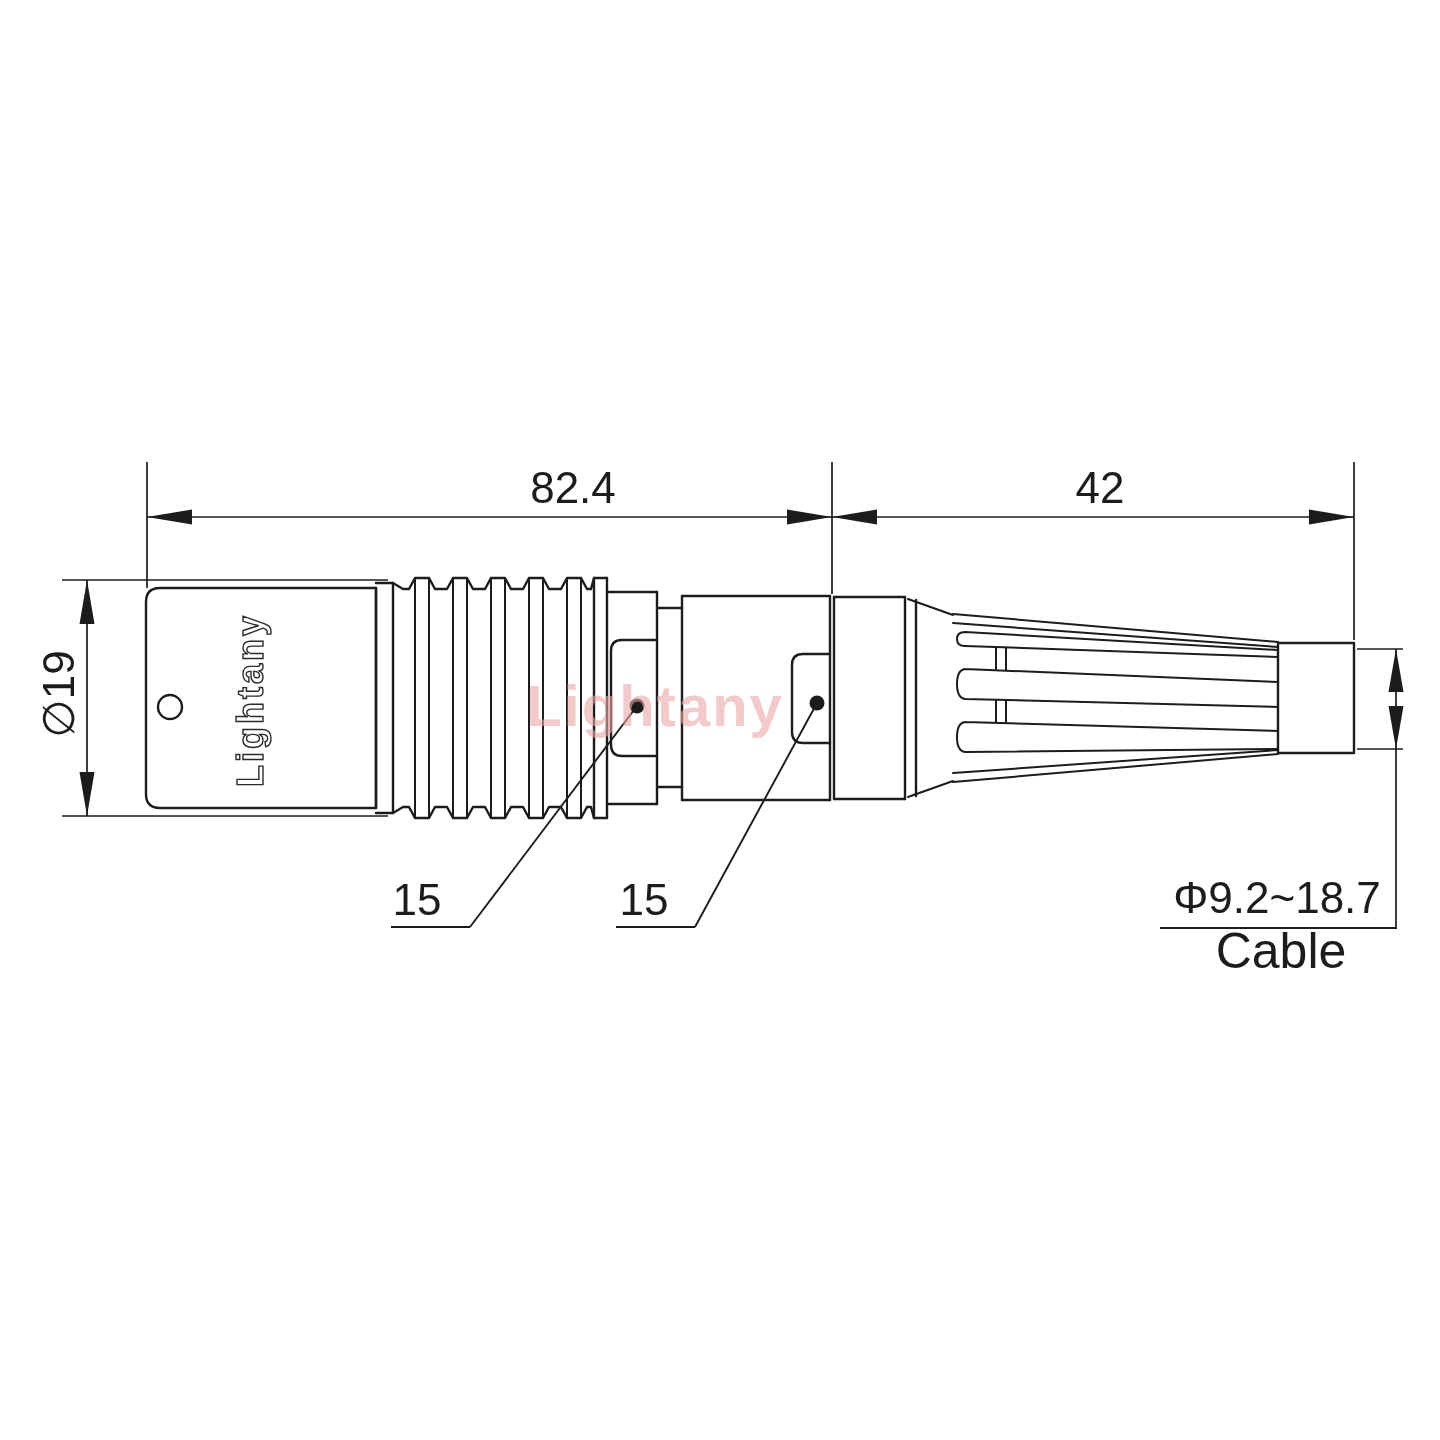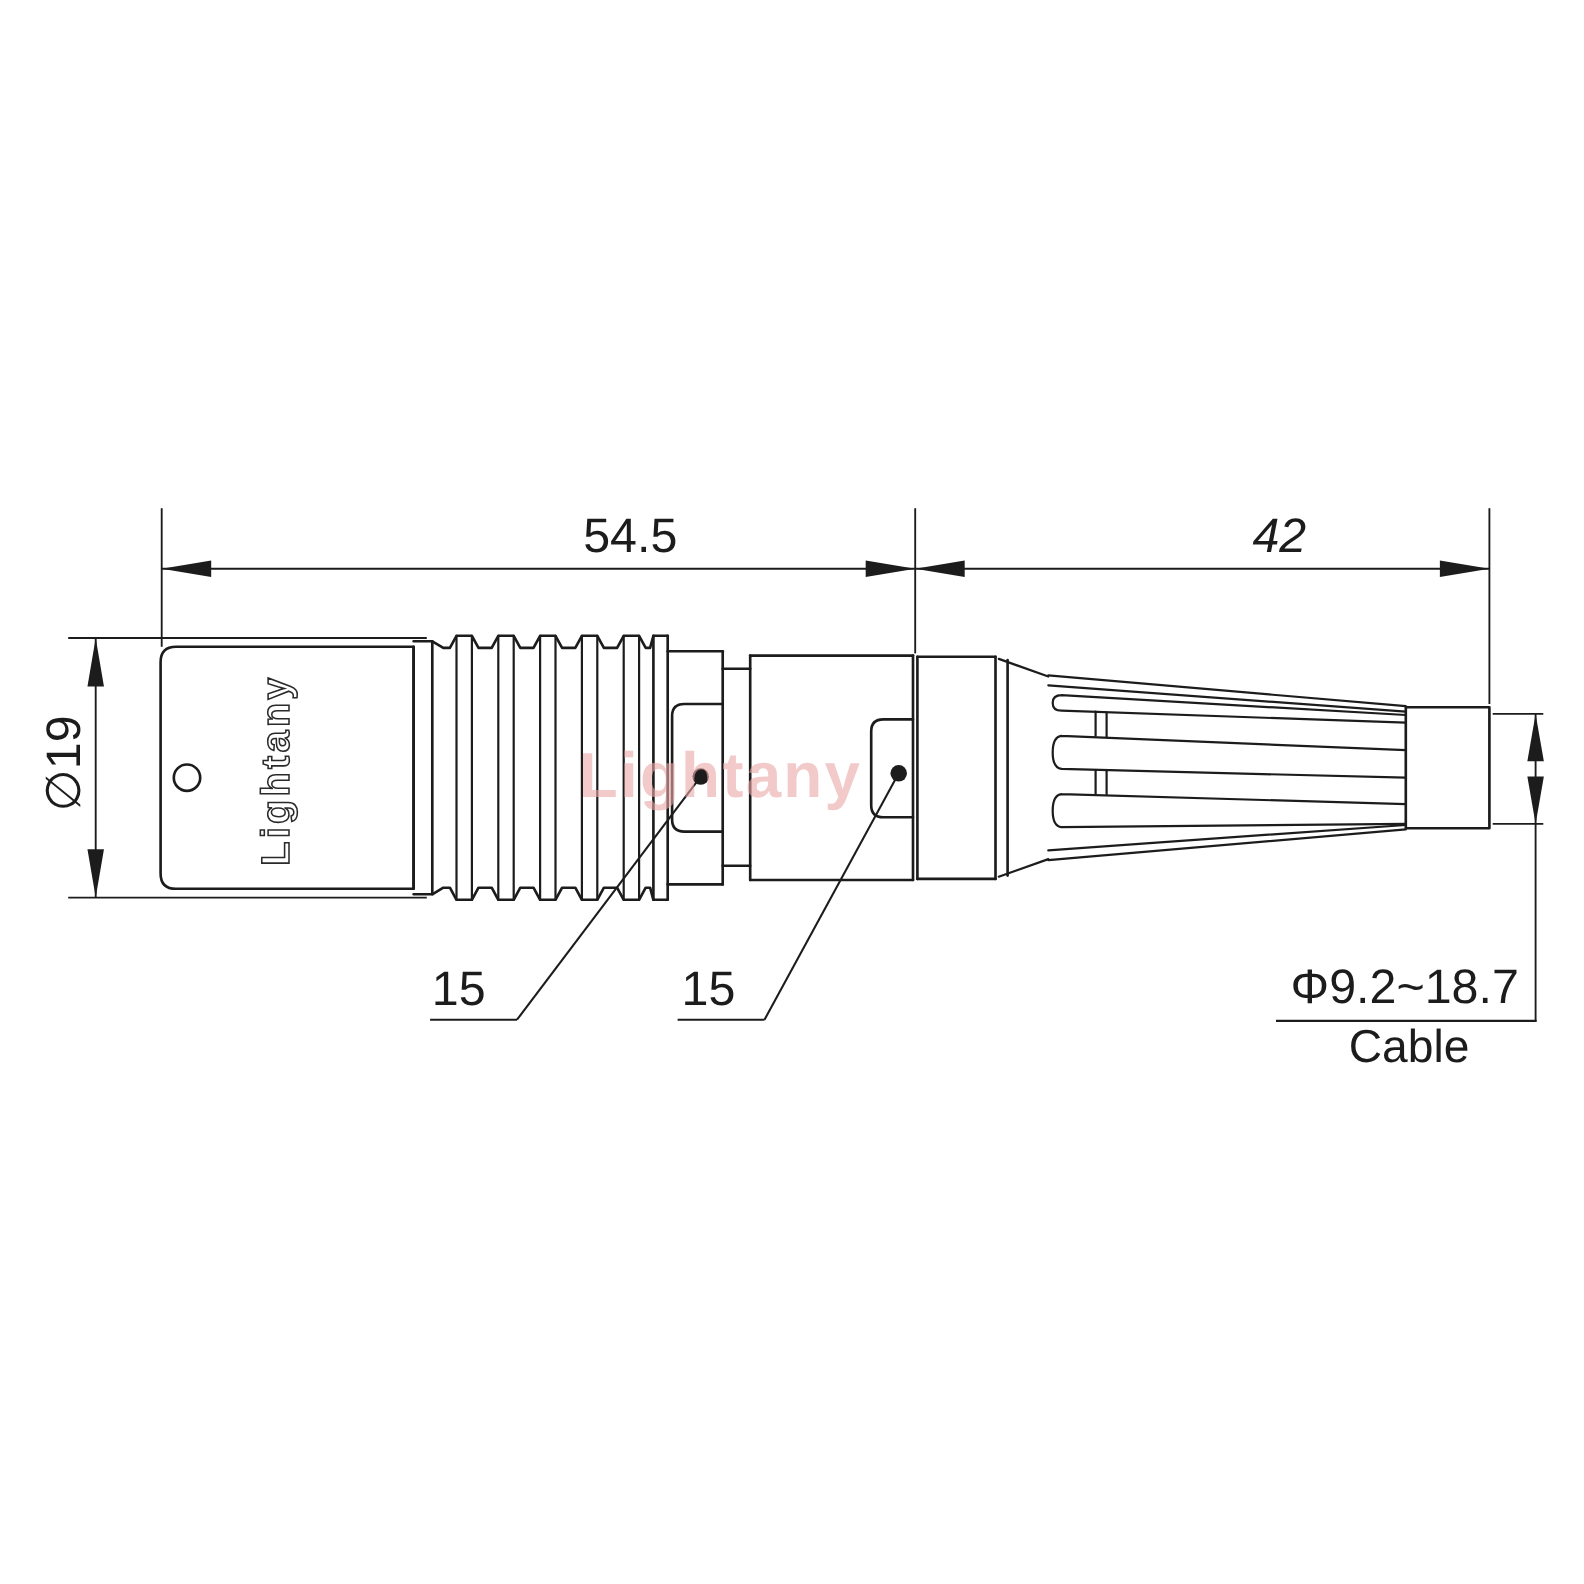--- a/index.html
+++ b/index.html
@@ -14,26 +14,26 @@
   .lbl{
     position:absolute;
     transform:translate(-50%,-50%);
     font-size:44px;
     color:#1c1c1c;
     white-space:nowrap;
     line-height:1;
   }
   .lbl.rot{transform:translate(-50%,-50%) rotate(-90deg);}
   .lbl.dim-front{left:573px;top:488px;}
-  .lbl.dim-boot{left:1163px;top:488px;font-style:italic;}
+  .lbl.dim-boot{left:1100px;top:488px;}
   .lbl.dim-dia{left:59px;top:694px;}
   .lbl.leader-left{left:417px;top:900px;}
   .lbl.leader-right{left:644px;top:900px;}
   .lbl.cable-range{left:1277px;top:898px;}
-  .lbl.cable-word{left:1281px;top:951px;font-size:42px;}
+  .lbl.cable-word{left:1281px;top:951px;font-size:50px;}
   .watermark{
     position:absolute;
     left:655px;top:705px;
     transform:translate(-50%,-50%);
     font-size:58px;
     font-weight:600;
     letter-spacing:2px;
     color:#eba8a8;
     opacity:0.6;
     white-space:nowrap;
@@ -149,21 +149,21 @@
     </g>
     <g stroke="#1c1c1c" stroke-width="1.9" fill="none">
       <line x1="817" y1="703" x2="695" y2="927"></line>
       <line x1="616" y1="927" x2="695" y2="927"></line>
       <circle cx="817" cy="703" r="7.5" fill="#1c1c1c" stroke="none"></circle>
     </g>
 
     <text x="250" y="700" transform="rotate(-90 250 700)" text-anchor="middle" dominant-baseline="central" font-family="Liberation Sans, sans-serif" font-size="36" font-weight="600" letter-spacing="3" fill="#ffffff" stroke="#2a2a2a" stroke-width="1.4">Lightany</text>
   </svg>
 
-  <div class="lbl dim-front">54.5</div>
+  <div class="lbl dim-front">82.4</div>
   <div class="lbl dim-boot">42</div>
   <div class="lbl rot dim-dia">∅19</div>
   <div class="lbl leader-left">15</div>
   <div class="lbl leader-right">15</div>
   <div class="lbl cable-range">Φ9.2~18.7</div>
   <div class="lbl cable-word">Cable</div>
 
   <div class="watermark">Lightany</div>
 </div>
 

